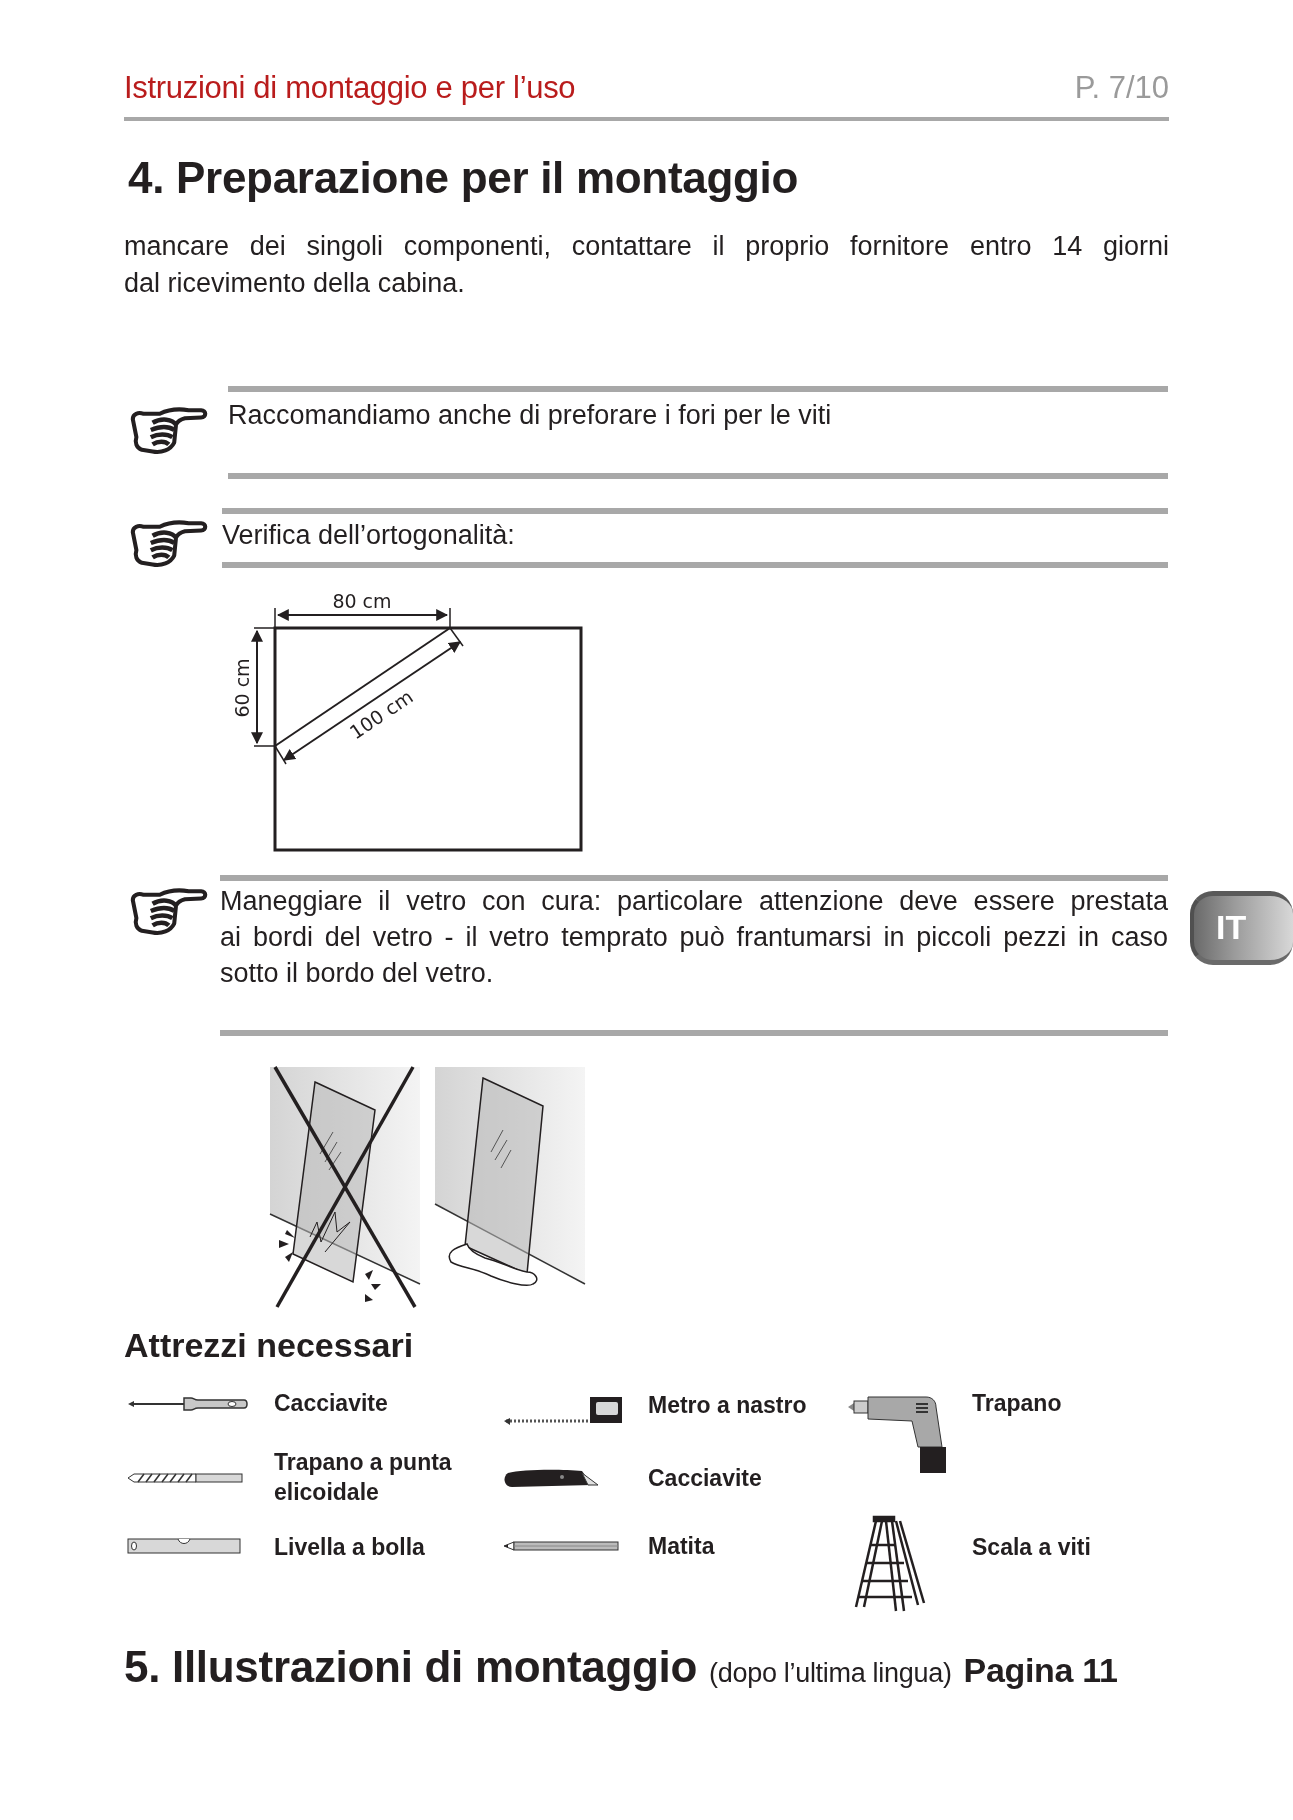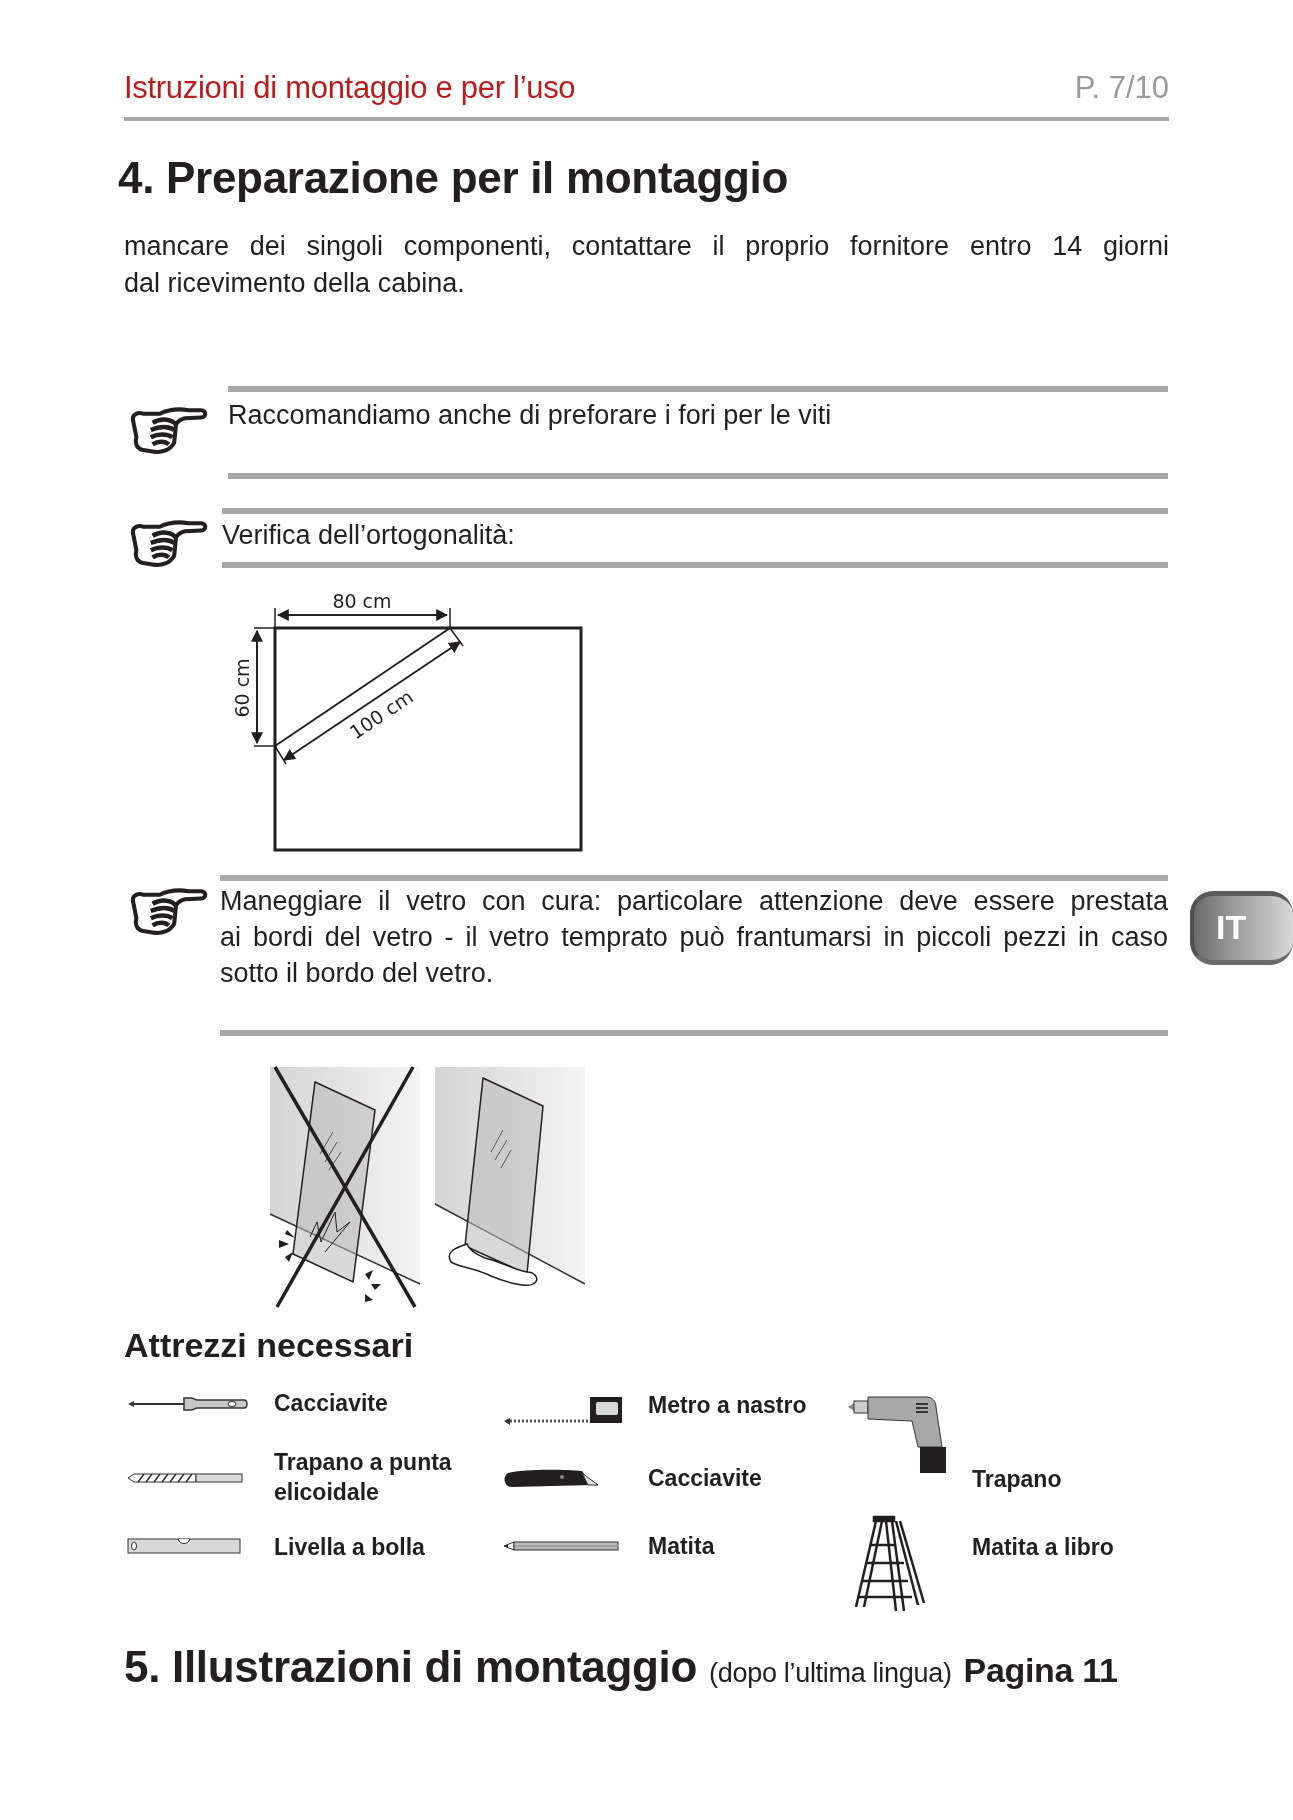--- a/index.html
+++ b/index.html
@@ -9,21 +9,21 @@
   }
   .abs { position: absolute; }
   .header-title {
     left: 124px; top: 70px; font-size: 31px; color: #b91c1c; letter-spacing: -0.3px; text-align: center;
   }
   .header-page {
     right: 124px; top: 70px; font-size: 31px; color: #9a9a9a;
   }
   .header-rule { left: 124px; top: 117px; width: 1045px; height: 4px; background: #a8a8a8; }
   .h1 {
-    left: 118px; top: 153px; font-size: 44px; font-weight: bold; color: #231f20; letter-spacing: -0.3px;
+    left: 128px; top: 153px; font-size: 44px; font-weight: bold; color: #231f20; letter-spacing: -0.3px;
   }
   .para {
     left: 124px; top: 228px; width: 1045px; font-size: 27px; line-height: 36.5px; color: #231f20;
     text-align: justify;
   }
   .para span { display: block; text-align: justify; text-align-last: justify; }
   .para span.last { text-align-last: left; }
   .rule { height: 6px; background: #a8a8a8; }
   .note-text { font-size: 27px; line-height: 36px; color: #231f20; }
   .note-text span { display: block; }
@@ -193,21 +193,21 @@
 
 <svg class="abs" style="left:846px; top:1393px;" width="104" height="82" viewBox="0 0 104 82">
   <polygon points="2,14 8,10 8,18" fill="#888"></polygon>
   <rect x="8" y="8" width="14" height="12" fill="#ccc" stroke="#333" stroke-width="1"></rect>
   <path d="M22,4 L80,4 C86,4 90,8 90,14 L96,54 L72,54 L66,28 L22,26 Z" fill="#a8a8a8" stroke="#333" stroke-width="1"></path>
   <rect x="70" y="10" width="12" height="2" fill="#333"></rect>
     <rect x="70" y="14" width="12" height="2" fill="#333"></rect>
     <rect x="70" y="18" width="12" height="2" fill="#333"></rect>
   <rect x="74" y="54" width="26" height="26" fill="#231f20"></rect>
 </svg>
-<div class="abs tool-label" style="left:972px; top:1464px;">Trapano</div>
+<div class="abs tool-label" style="left:972px; top:1388px;">Trapano</div>
 
 <svg class="abs" style="left:126px; top:1472px;" width="118" height="12" viewBox="0 0 118 12">
   <polygon points="2,6 8,2 70,2 70,10 8,10" fill="#fff" stroke="#333" stroke-width="1"></polygon>
   <g stroke="#333" stroke-width="1.5">
     <line x1="12" y1="10" x2="18" y2="2"></line>
       <line x1="20" y1="10" x2="26" y2="2"></line>
       <line x1="28" y1="10" x2="34" y2="2"></line>
     <line x1="36" y1="10" x2="42" y2="2"></line>
       <line x1="44" y1="10" x2="50" y2="2"></line>
       <line x1="52" y1="10" x2="58" y2="2"></line>
@@ -250,19 +250,19 @@
     <line x1="34" y1="6" x2="44" y2="96"></line>
       <line x1="40" y1="6" x2="52" y2="96"></line>
     <line x1="44" y1="6" x2="66" y2="90"></line>
       <line x1="48" y1="6" x2="72" y2="88"></line>
     <line x1="18" y1="30" x2="44" y2="30"></line>
       <line x1="14" y1="48" x2="52" y2="48"></line>
     <line x1="10" y1="66" x2="56" y2="66"></line>
       <line x1="6" y1="82" x2="60" y2="82"></line>
   </g>
 </svg>
-<div class="abs tool-label" style="left:972px; top:1532px;">Matita a libro</div>
+<div class="abs tool-label" style="left:972px; top:1532px;">Scala a viti</div>
 
 <div class="abs h1b">
   <span>5. Illustrazioni di montaggio</span>
   <span class="sub">(dopo l’ultima lingua)</span>
   <span class="pg">Pagina 11</span>
 </div>
 
 </body></html>

